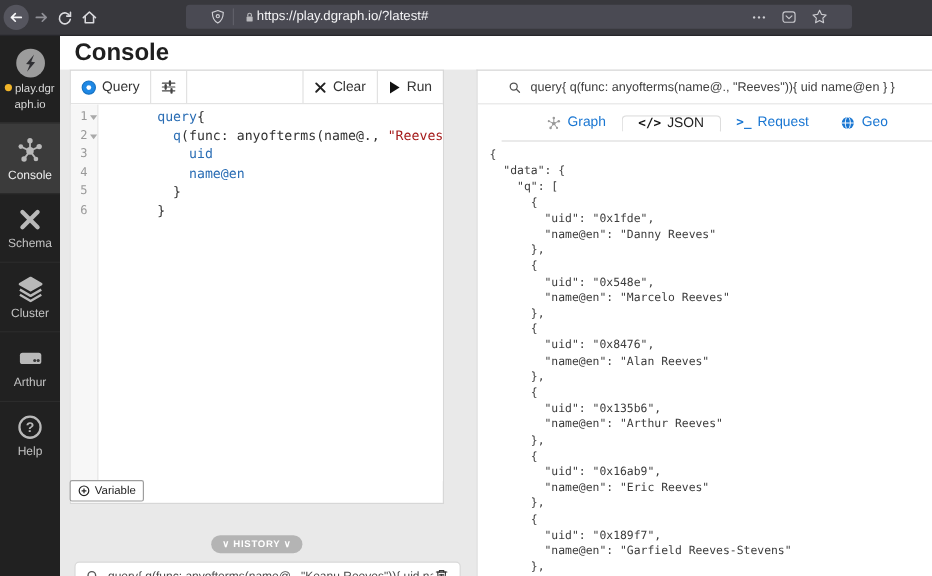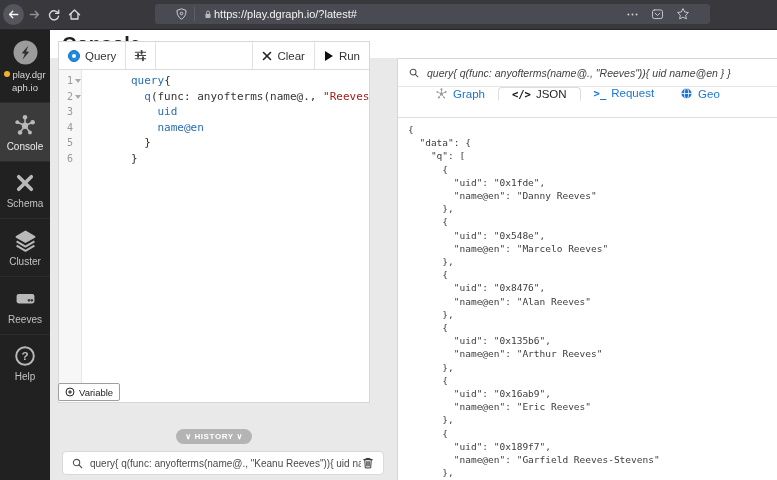--- a/index.html
+++ b/index.html
@@ -27,21 +27,21 @@
   .side-item.active{background:#3b3b3b;}
   .side-label{font-size:10px;margin-top:4px;color:#c2c2c2;}
   .side-item.active .side-label{color:#ececec;}
 
   
   .main{position:absolute;left:50px;top:30px;right:0;bottom:0;background:#e9e9e9;}
   .app-header{position:absolute;top:0;left:0;right:0;height:28px;background:#fff;}
   .app-title{font-size:20px;font-weight:600;color:#1f1f1f;padding:3px 0 0 12px;}
 
   
-  .left-col{position:absolute;left:8px;top:11px;width:312px;bottom:0;}
+  .left-col{position:absolute;left:8px;top:28px;width:312px;bottom:0;}
   .left-panel{background:#fff;border:1px solid #d7d7d7;height:362px;box-sizing:border-box;
               display:flex;flex-direction:column;}
   .editor-toolbar{height:27px;flex:0 0 27px;display:flex;align-items:stretch;border-bottom:1px solid #dcdcdc;}
   .seg{display:flex;align-items:center;gap:5px;padding:0 9px;border-right:1px solid #e2e2e2;
        font-size:11.5px;color:#333;cursor:pointer;}
   .seg.icon-seg{padding:0 7px;}
   .tb-spacer{flex:1;}
   .seg.left-border{border-right:none;border-left:1px solid #e2e2e2;}
   .radio{width:12px;height:12px;border-radius:50%;box-sizing:border-box;position:relative;flex:0 0 auto;}
   .radio.on{background:#1e88e5;border:1px solid #1873c4;}
@@ -68,23 +68,23 @@
 
   .history-pill{margin:26px auto 0;width:max-content;background:#b4b4b4;color:#fff;border-radius:9px;
                 font-size:8px;font-weight:bold;letter-spacing:.6px;padding:3px 9px;cursor:pointer;}
   .history-entry{margin:7px 0 0 4px;width:322px;height:24px;background:#fff;border:1px solid #d9d9d9;
                  border-radius:4px;display:flex;align-items:center;padding:0 8px;box-sizing:border-box;cursor:pointer;}
   .history-text{flex:1;font-size:10px;color:#4a4a4a;white-space:nowrap;overflow:hidden;margin-left:6px;}
 
   
   .right-panel{position:absolute;left:347px;top:28px;right:0;bottom:0;background:#fff;
                border-left:1px solid #d7d7d7;border-top:1px solid #d7d7d7;display:flex;flex-direction:column;box-sizing:border-box;}
-  .querybar{height:27px;flex:0 0 27px;border-bottom:1px solid #e6e6e6;display:flex;align-items:center;padding:0 10px;gap:7px;font-style:italic;}
+  .querybar{height:27px;flex:0 0 27px;border-bottom:1px solid #e6e6e6;display:flex;align-items:center;padding:0 25px;gap:7px;}
   .querybar-text{font-size:10.5px;color:#3f3f3f;white-space:nowrap;overflow:hidden;}
-  .tabs{height:30px;flex:0 0 30px;display:flex;align-items:flex-start;padding-left:24px;border-bottom:1px solid #ddd;}
+  .tabs{height:30px;flex:0 0 30px;display:flex;align-items:center;padding-left:24px;border-bottom:1px solid #ddd;margin-left:20px;}
   .tab{display:flex;align-items:center;gap:5px;padding:0 13px;font-size:11.5px;color:#1976d2;cursor:pointer;}
   .tab.active{background:#fff;border:1px solid #ddd;border-bottom:1px solid #fff;margin-bottom:-1px;
               border-radius:4px 4px 0 0;color:#1f1f1f;}
   .tab .txt-icon{font-family:"DejaVu Sans Mono",monospace;font-weight:bold;font-size:10.5px;}
   .tab.active .txt-icon{color:#111;}
   .json-view{flex:1;padding:5px 0 0 10px;font-family:"DejaVu Sans Mono",monospace;font-size:9.5px;
              line-height:13.2px;color:#3c3c3c;white-space:pre;overflow:hidden;}
   svg{display:block;}
 </style>
 </head>
@@ -189,21 +189,21 @@
         </svg>
       <div class="side-label">Cluster</div>
     </div>
 
     <div class="side-item side-block">
       <svg width="23" height="23" viewBox="0 0 16 16" style="margin:0 auto;">
           <rect x="1.8" y="4.8" width="12.4" height="6.6" rx="1.5" fill="#b9b9b9"></rect>
           <circle cx="10.4" cy="9.3" r="0.9" fill="#3a3a3a"></circle>
           <circle cx="12.4" cy="9.3" r="0.9" fill="#3a3a3a"></circle>
         </svg>
-      <div class="side-label">Reeves</div>
+      <div class="side-label">Arthur</div>
     </div>
 
     <div class="side-item side-block">
       <svg width="22" height="22" viewBox="0 0 16 16" style="margin:0 auto;">
           <circle cx="8" cy="8" r="6.4" fill="none" stroke="#b9b9b9" stroke-width="1.4"></circle>
           <text x="8" y="11" text-anchor="middle" font-size="8.5" font-weight="bold" fill="#b9b9b9" font-family="Liberation Sans, sans-serif">?</text>
         </svg>
       <div class="side-label">Help</div>
     </div>
   </div>

